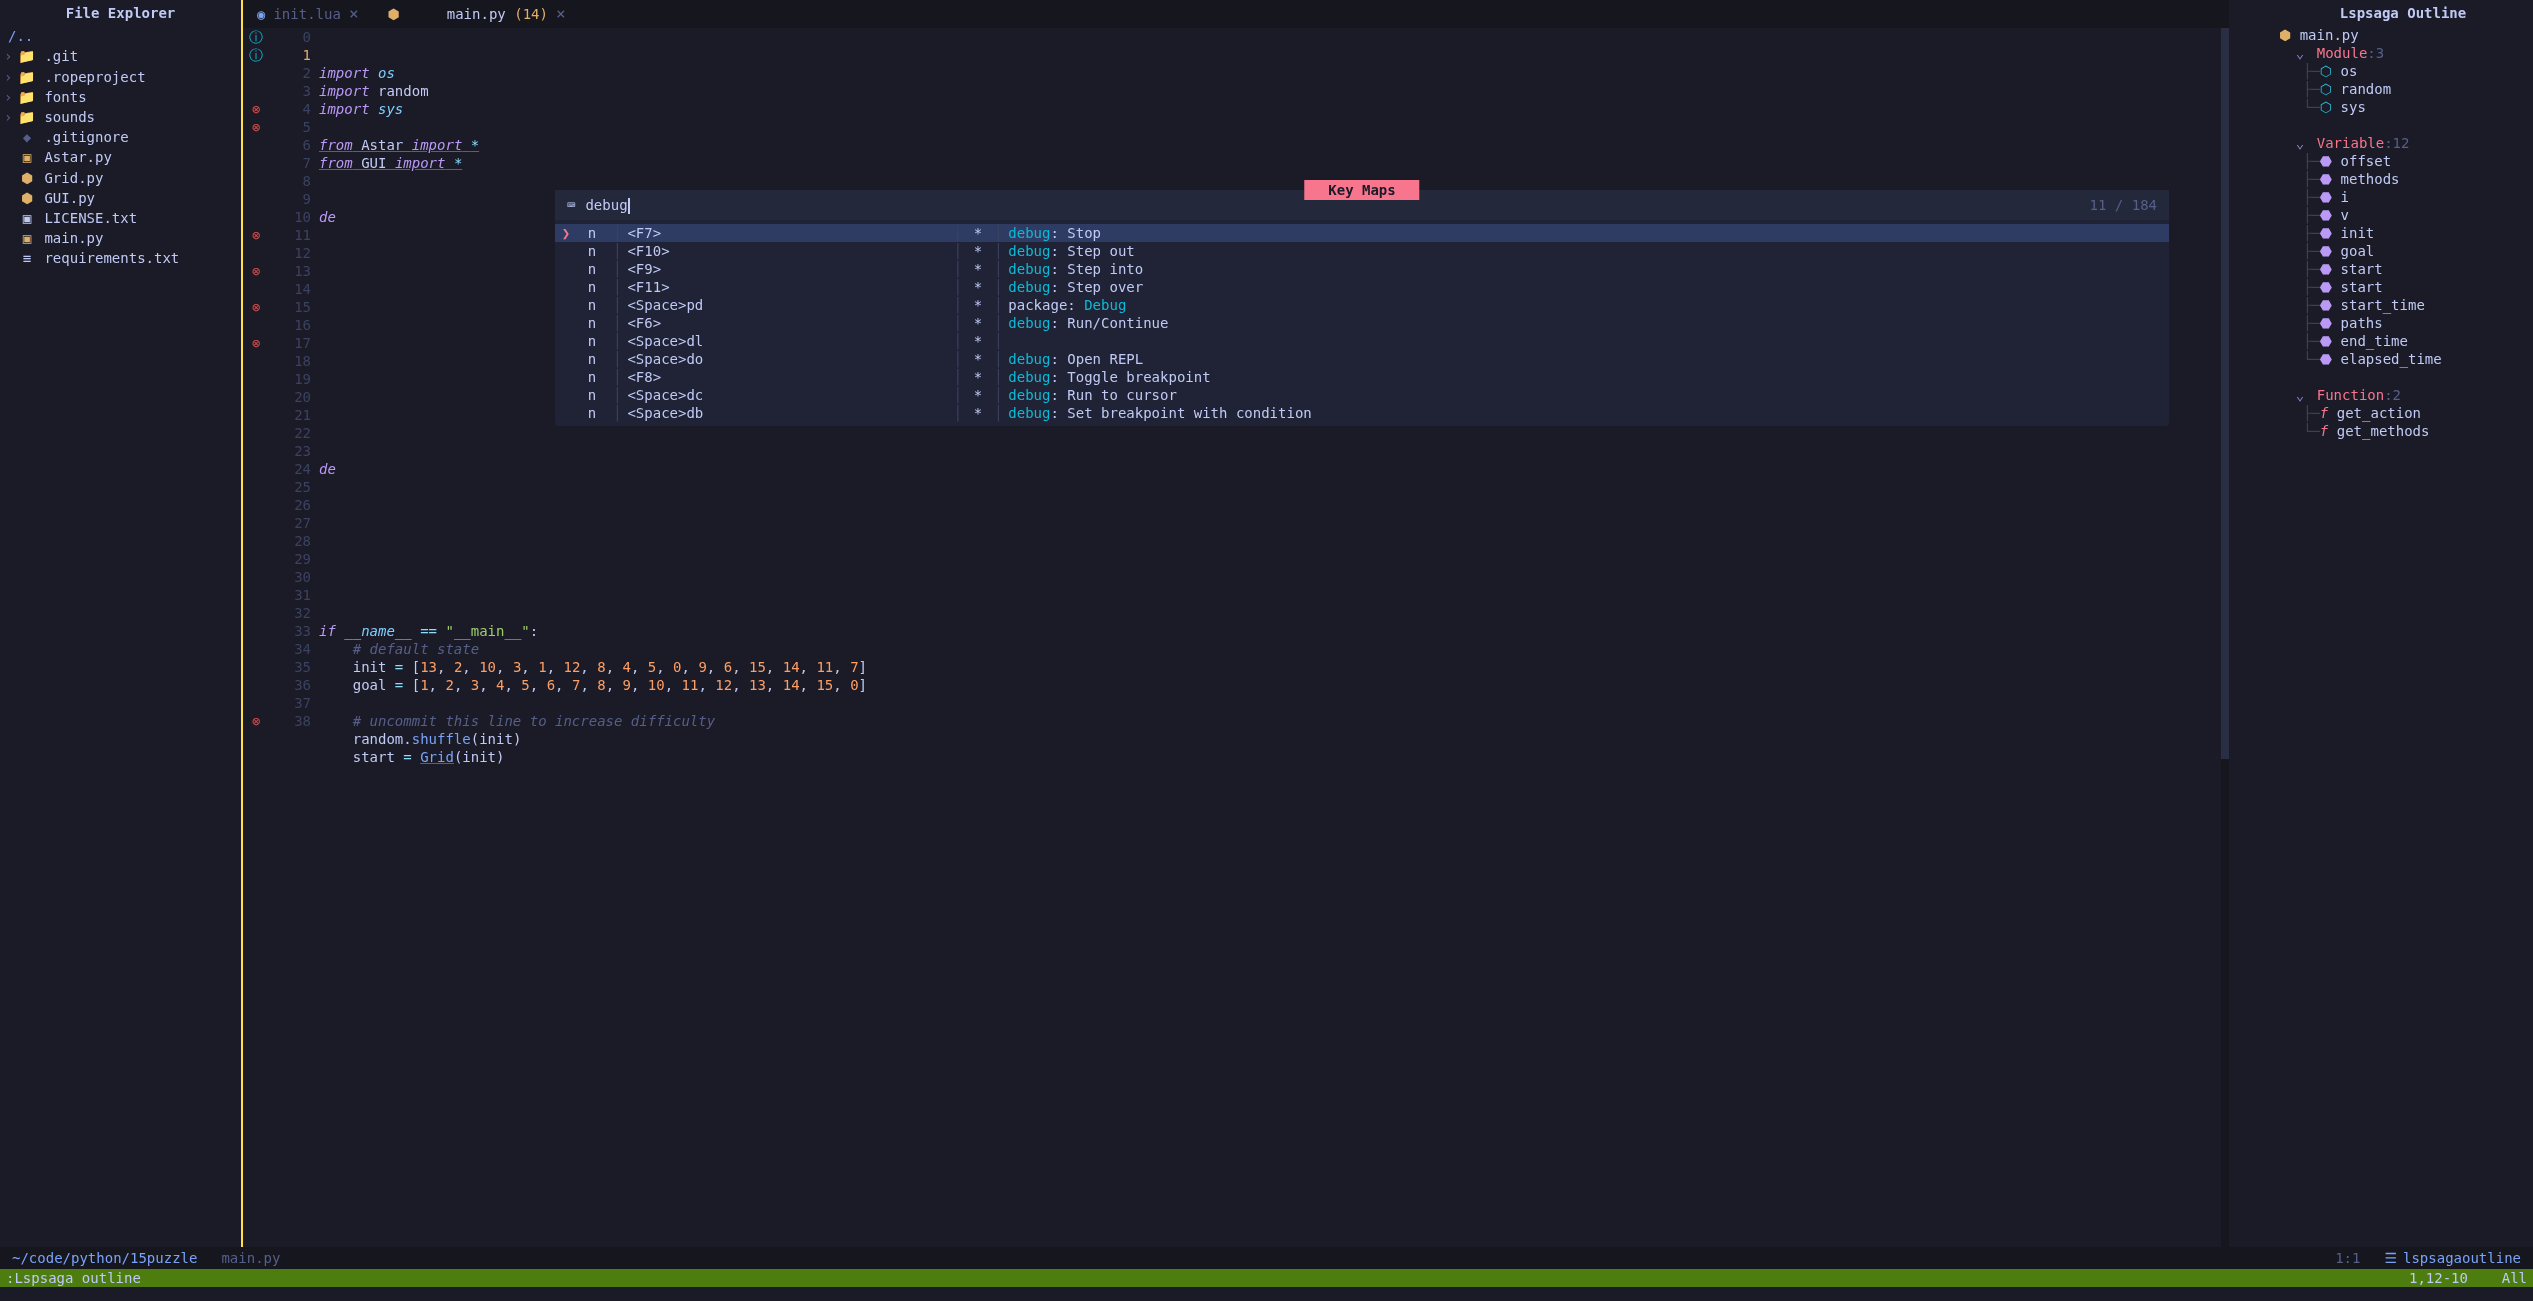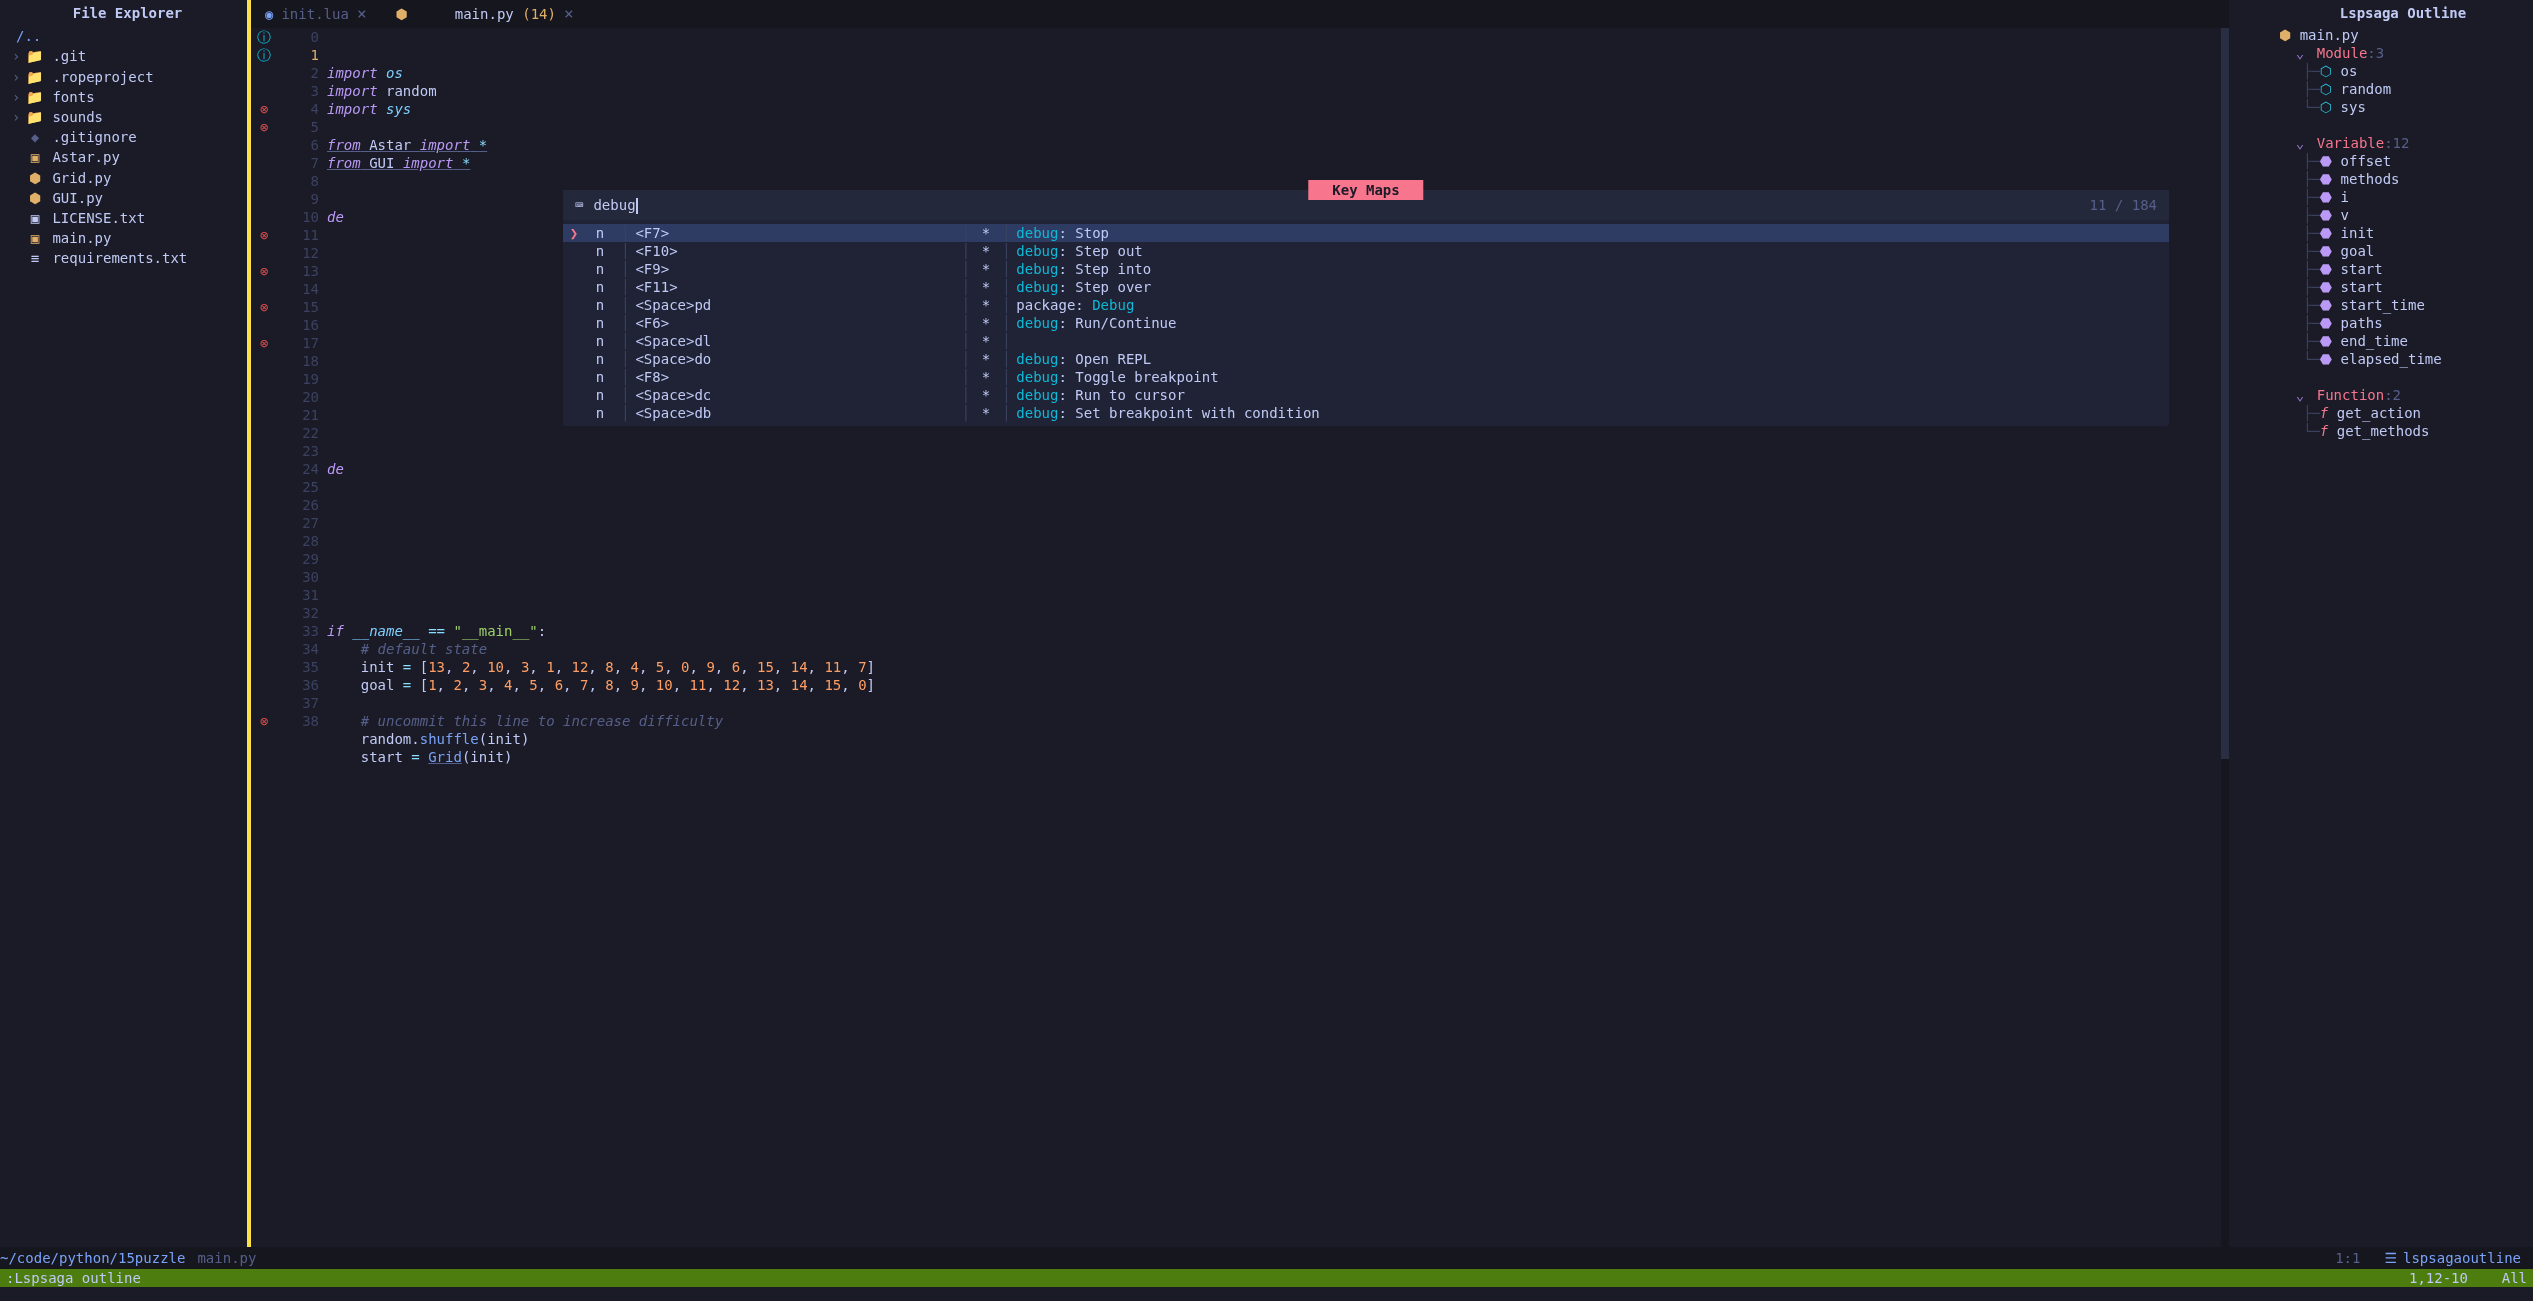--- a/index.html
+++ b/index.html
@@ -7,21 +7,21 @@
   background: #1a1b26;
   color: #c0caf5;
   font-family: 'Menlo', 'Consolas', monospace;
   font-size: 14px;
   line-height: 1.3;
   overflow: hidden;
   width: 2533px;
   height: 1301px;
 }
 .workspace { display: flex; height: calc(100% - 54px); }
-.sidebar-left { width: 243px; background: #1a1b26; border-right: 4px solid #fde047; margin-left: 8px; }
+.sidebar-left { width: 243px; background: #1a1b26; border-right: 2px solid #fde047; }
 .sidebar-title { text-align: center; color: #c0caf5; padding: 4px 0; font-weight: bold; }
 .file-tree { padding: 0 4px; }
 .tree-row { padding: 1px 0; white-space: nowrap; cursor: pointer; }
 .tree-row .chev { color: #565f89; display: inline-block; width: 14px; }
 .tree-row .icon { display: inline-block; width: 18px; text-align: center; }
 .folder { color: #7aa2f7; }
 .file-py { color: #e0af68; }
 .file-txt { color: #c0caf5; }
 .file-diamond { color: #565f89; }
 .tree-root { color: #7aa2f7; padding: 1px 8px; }
@@ -81,21 +81,21 @@
 .outl-hdr .chev { color: #9d7cd8; margin-right: 4px;}
 .outl-count { color: #565f89; }
 .outl-item { color: #c0caf5; padding-left: 24px; }
 .outl-item .tree-glyph { color: #3b4261; }
 .outl-sym-cyan { color: #2ac3de; }
 .outl-sym-purple { color: #bb9af7; }
 .outl-sym-pink { color: #f7768e; }
 .outl-row { height: 18px; line-height: 18px; white-space: nowrap; }
 
 .statusline { display: flex; height: 22px; line-height: 22px; background: #16161e; }
-.sl-a { background: #16161e; color: #7aa2f7; padding: 0 0; }
+.sl-a { background: #16161e; color: #7aa2f7; padding: 0 12px; }
 .sl-b { color: #565f89; padding: 0 12px; }
 .sl-fill { flex: 1; }
 .sl-c { color: #565f89; padding: 0 12px; }
 .sl-outline { color: #7aa2f7; padding: 0 12px; }
 .sl-outline .icon { margin-right: 6px; }
 
 .cmdline { height: 18px; line-height: 18px; background: #4d7c0f; color: #c0caf5; padding: 0 6px; display:flex; }
 .cmdline .right { margin-left: auto; color: #c0caf5; }
 .scrollbar-track { position:absolute; right:0; top:0; bottom:0; width:8px; background:#16161e; }
 .scrollbar-thumb { position:absolute; right:0; top:0; width:8px; height:60%; background:#292e42; }

